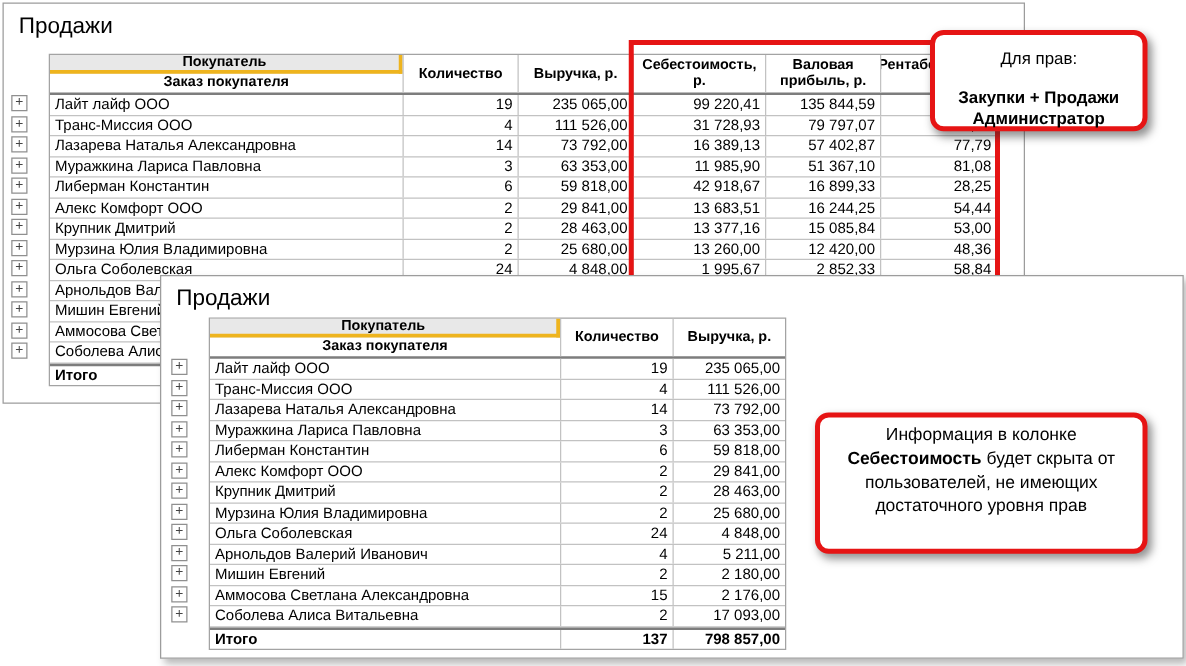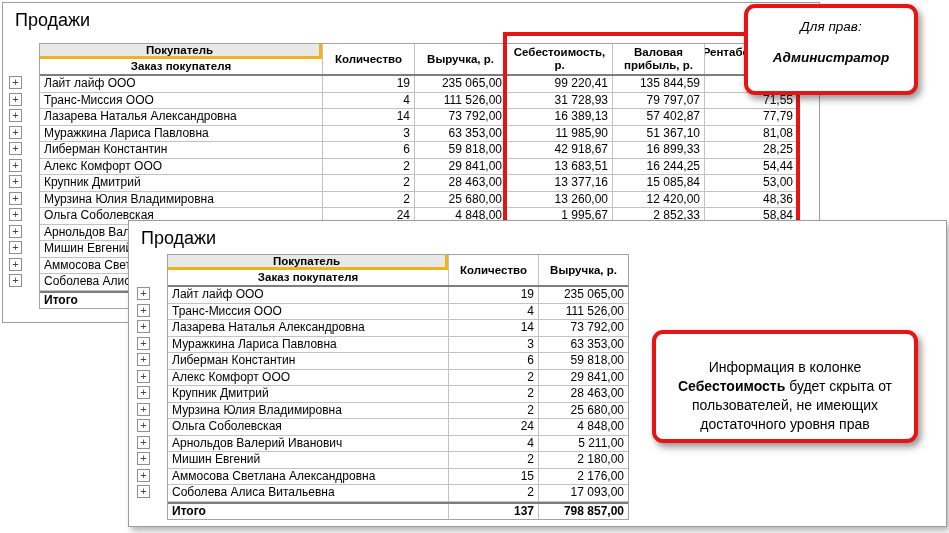--- a/index.html
+++ b/index.html
@@ -42,25 +42,25 @@
   .cell:first-child{border-left:none;}
   .cell.num{text-align:right;}
   .total-row{border-top:2px solid #7d7d7d;font-weight:bold;height:17px;}
   .total-row .cell{font-weight:bold;}
 
   .red-overlay{position:absolute;left:500px;top:29px;width:297px;height:212px;
     border:4px solid var(--highlight-red);box-sizing:border-box;pointer-events:none;}
 
   .callout{position:absolute;background:#fff;border:4px solid var(--highlight-red);border-radius:11px;
     box-shadow:3px 4px 7px rgba(40,40,40,0.5);box-sizing:border-box;text-align:center;}
-  #callout-rights{left:744px;top:4px;width:174px;height:91px;font-size:13.5px;padding-top:10px;font-style:italic;}
+  #callout-rights{left:744px;top:24px;width:174px;height:81px;font-size:13.5px;padding-top:10px;}
   #callout-rights .c-line{line-height:17px;}
   #callout-rights .c-gap{height:14px;}
   #callout-rights .bold{font-weight:bold;}
-  #callout-info{left:652px;top:330px;width:266px;height:113px;font-size:14px;padding-top:24px;}
+  #callout-info{left:652px;top:330px;width:266px;height:113px;font-size:14px;padding-top:4px;}
   #callout-info .c-line{line-height:19px;}
   #callout-info b{font-weight:bold;}
 </style>
 </head>
 <body>
 
 <div id="stage">
 
   <section class="window" id="back-win">
     <div class="win-title">Продажи</div>
@@ -360,20 +360,21 @@
           <div class="cell num">137</div>
           <div class="cell num">798 857,00</div>
         </div>
       </div>
     </div>
   </section>
 
   <aside class="callout" id="callout-rights">
     <div class="c-line">Для прав:</div>
     <div class="c-gap"></div>
+    <div class="c-line bold">Закупки + Продажи</div>
     <div class="c-line bold">Администратор</div>
   </aside>
 
   <aside class="callout" id="callout-info">
     <div class="c-line">Информация в колонке</div>
     <div class="c-line"><b>Себестоимость</b><span> будет скрыта от</span></div>
     <div class="c-line">пользователей, не имеющих</div>
     <div class="c-line">достаточного уровня прав</div>
   </aside>
 

